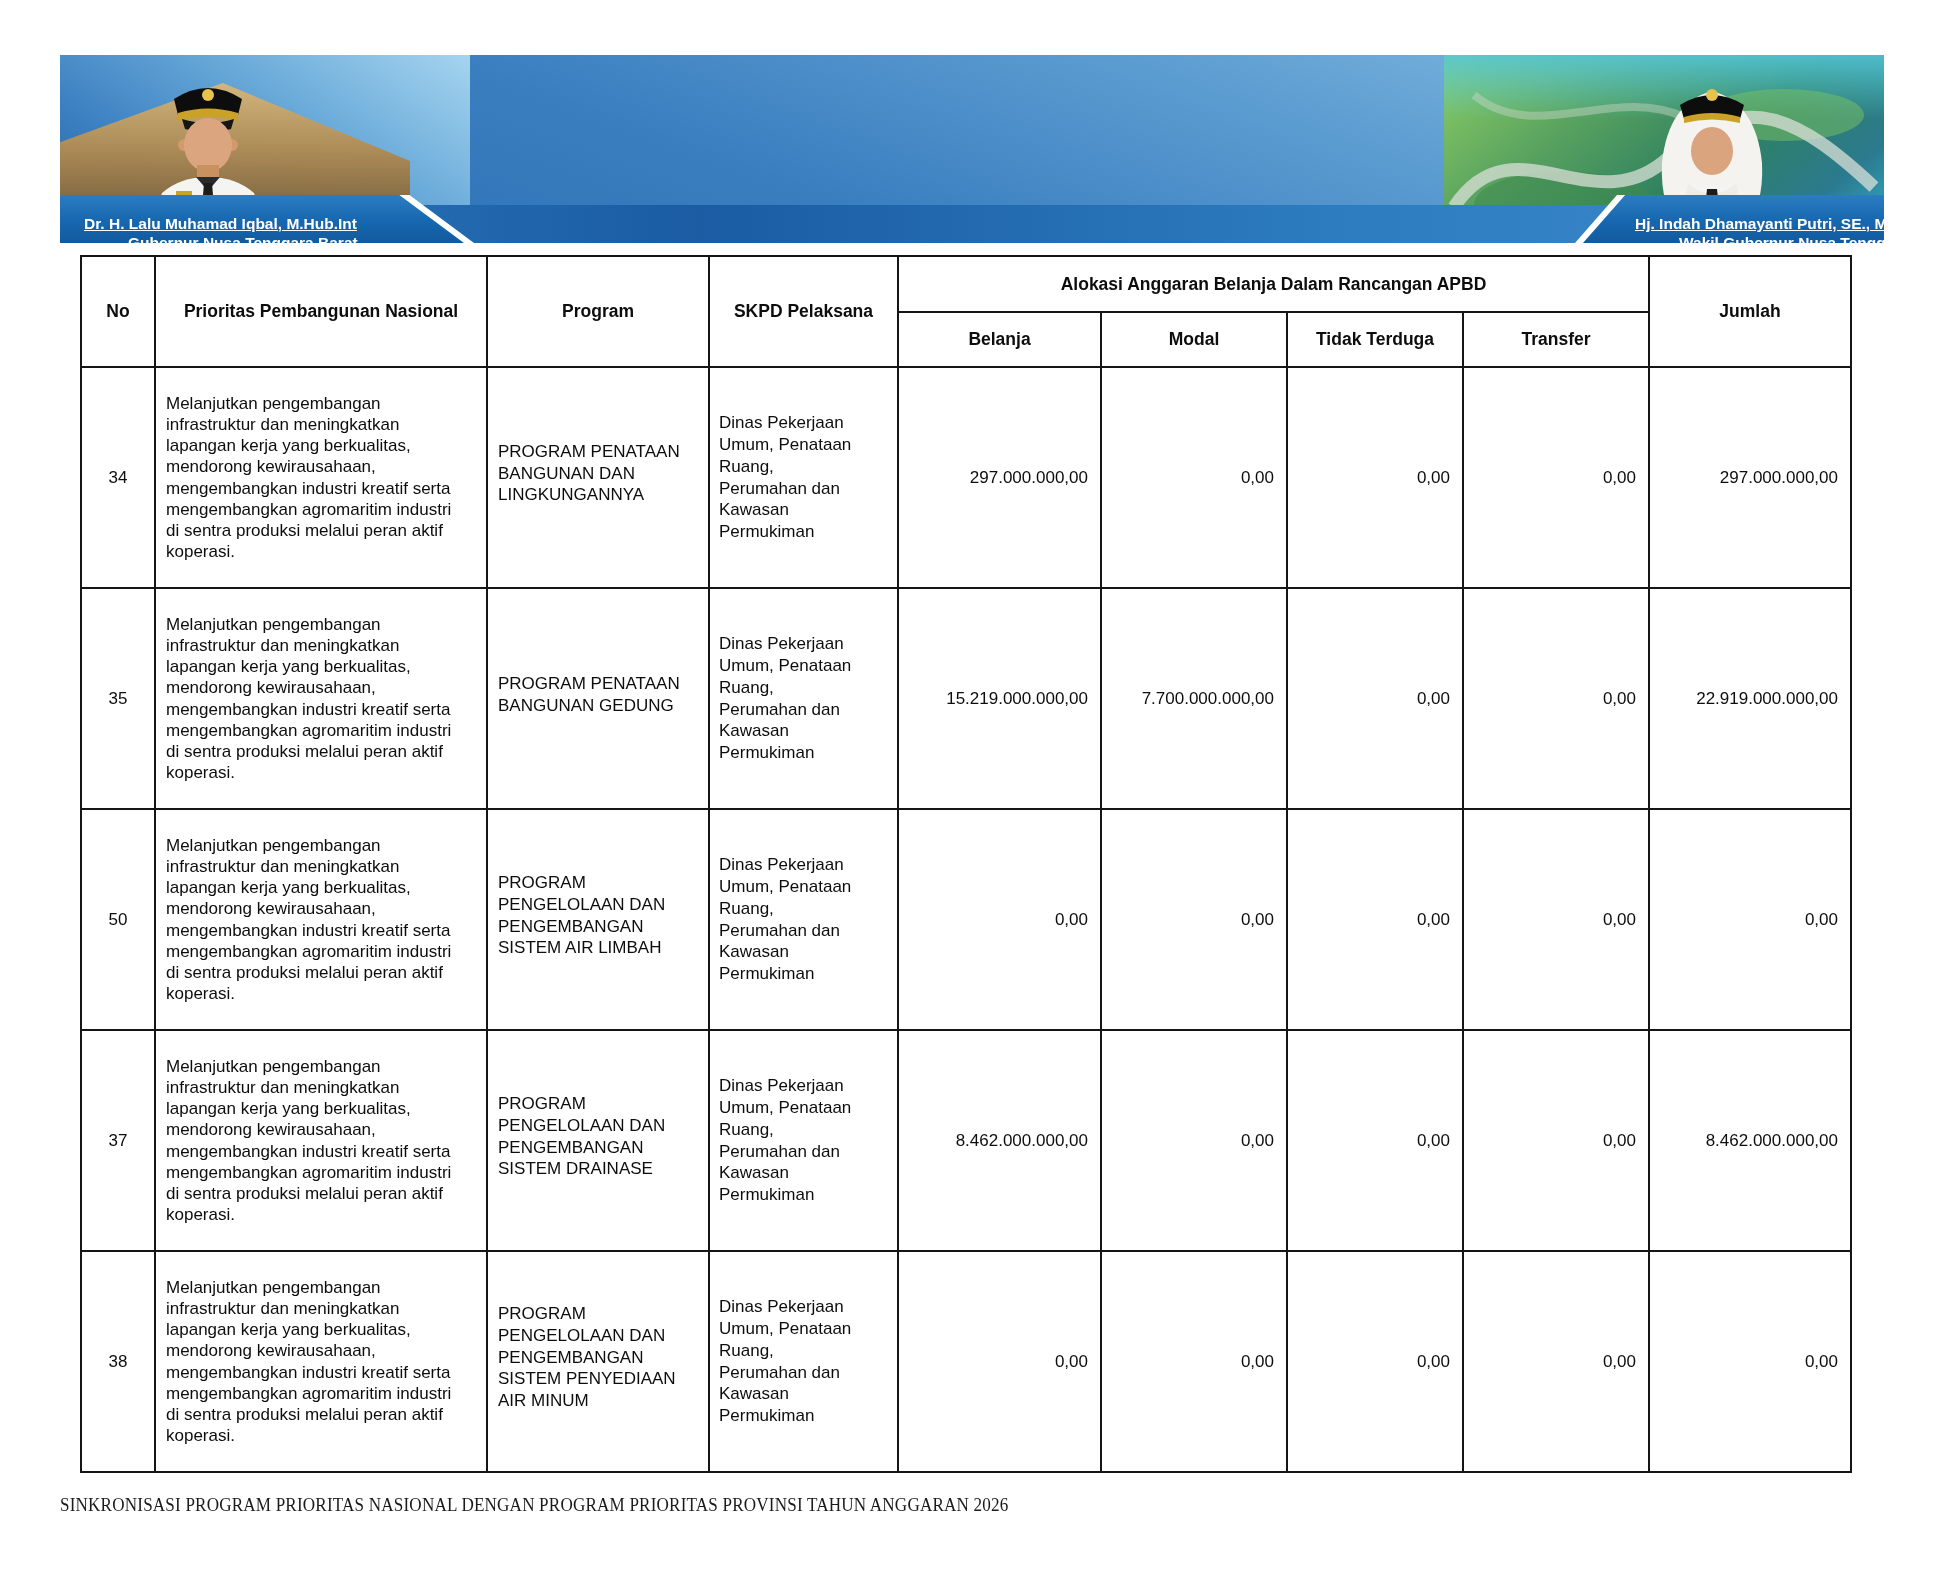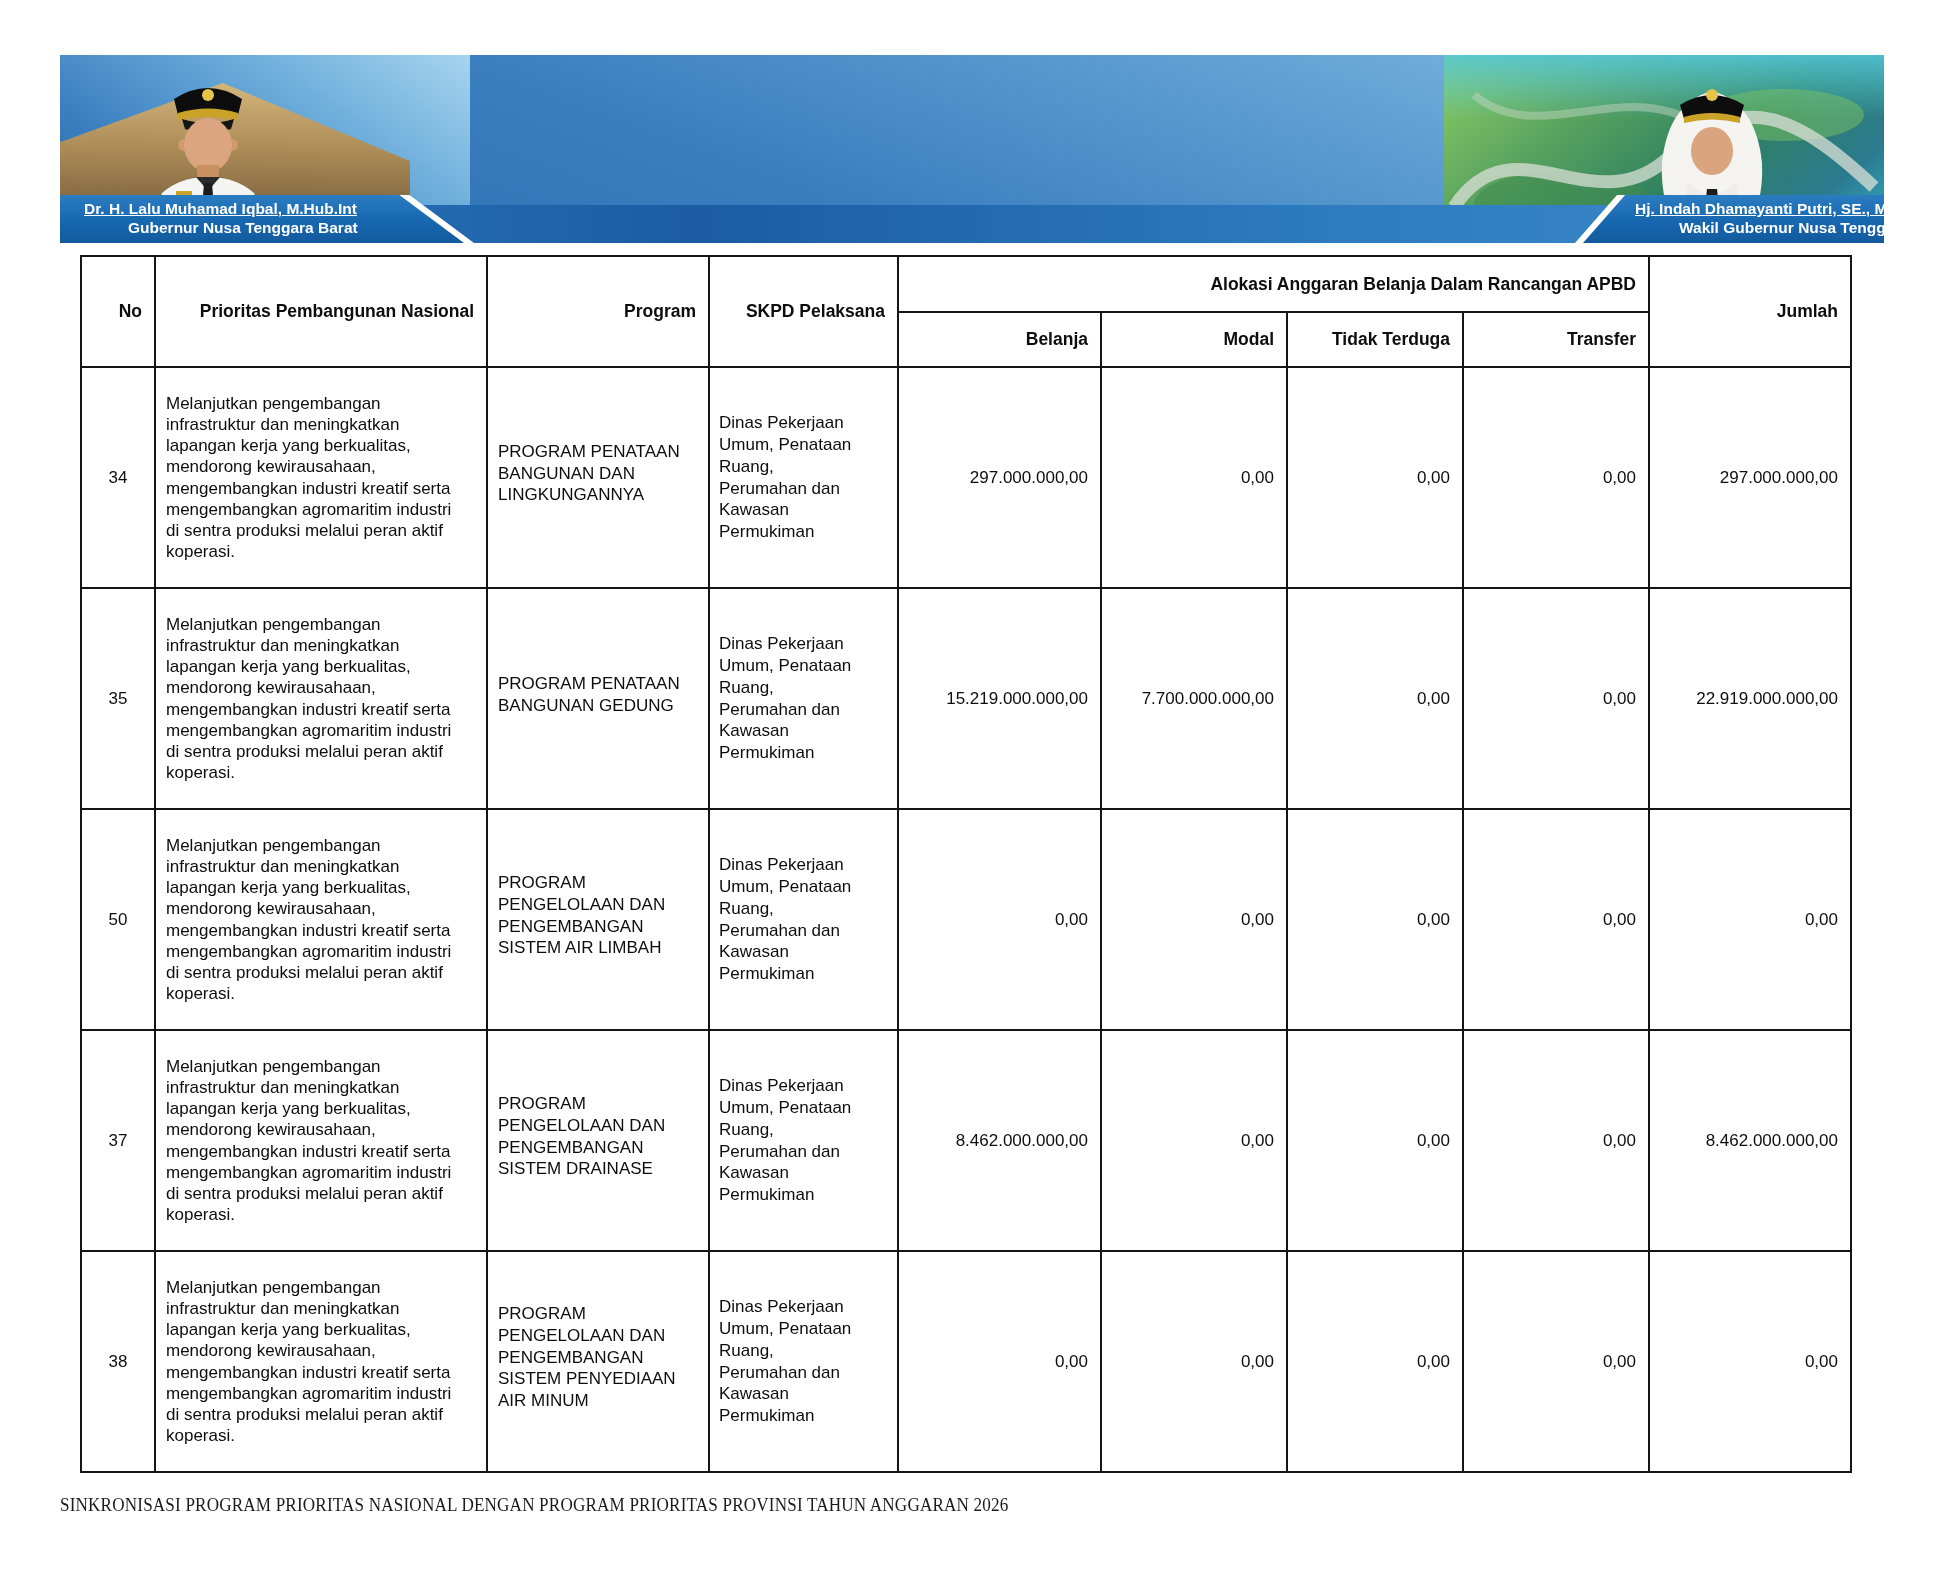--- a/index.html
+++ b/index.html
@@ -28,35 +28,35 @@
           background:#ffffff;border:4px solid #4a3a8c;border-radius:24px;text-align:center;
           box-sizing:border-box;padding-top:6px;}
   .t1{font-size:33px;font-weight:bold;color:#2d2b79;letter-spacing:0;
       transform:scaleX(.78);transform-origin:center;line-height:1.02;}
   .t2{font-size:41px;font-weight:bold;color:#1e6cb7;letter-spacing:.5px;
       transform:scaleX(.96);transform-origin:center;line-height:1.0;margin-top:1px;}
   .t3{font-size:18px;font-weight:bold;color:#1b1464;line-height:1.25;margin-top:2px;}
 
   .plate{position:absolute;top:140px;height:48px;z-index:4;box-sizing:border-box;
          background:linear-gradient(180deg,#2b7cc0,#1767b0 55%,#135a9d);
-         color:#fff;font-weight:bold;font-size:15.5px;line-height:1.22;padding-top:5px;}
+         color:#fff;font-weight:bold;font-size:15.5px;line-height:1.22;padding-top:20px;}
   .plate-l{left:0;width:404px;clip-path:polygon(0 0,84% 0,100% 100%,0 100%);padding-left:24px;}
   .plate-l-edge{left:0;width:414px;background:#ffffff;clip-path:polygon(0 0,84.4% 0,100% 100%,0 100%);}
   .plate-r{right:0;width:301px;clip-path:polygon(14% 0,100% 0,100% 100%,0 100%);padding-left:52px;}
   .plate-r-edge{right:0;width:309px;background:#ffffff;clip-path:polygon(13.6% 0,100% 0,100% 100%,0 100%);}
   .plate-name{text-decoration:underline;white-space:nowrap;}
   .plate-title{white-space:nowrap;margin-left:44px;}
 
   
   .doc-table{position:absolute;left:80px;top:255px;width:1770px;border-collapse:collapse;
              table-layout:fixed;font-size:17px;color:#0d0d0d;}
   .doc-table th,.doc-table td{border:2px solid #151515;vertical-align:middle;
              font-weight:normal;box-sizing:border-box;}
   .doc-table{border:2.5px solid #151515;}
-  .doc-table th{font-weight:bold;text-align:right;font-size:17.5px;padding:4px 12px;border-radius:27px;}
+  .doc-table th{font-weight:bold;text-align:center;font-size:17.5px;padding:4px 12px;border-radius:27px;}
   .h-group{height:56px;}
   .h-sub{height:55px;}
   tbody tr{height:221px;}
   td.c-no{text-align:center;}
   td.c-pri{text-align:left;padding:8px 22px 8px 10px;line-height:1.24;border-radius:27px;}
   td.c-prog{text-align:left;padding:0 22px 8px 10px;line-height:1.28;}
   td.c-skpd{text-align:left;padding:8px 41px 8px 9px;line-height:1.28;}
   td.c-num{text-align:right;padding-right:12px;}
 
   

